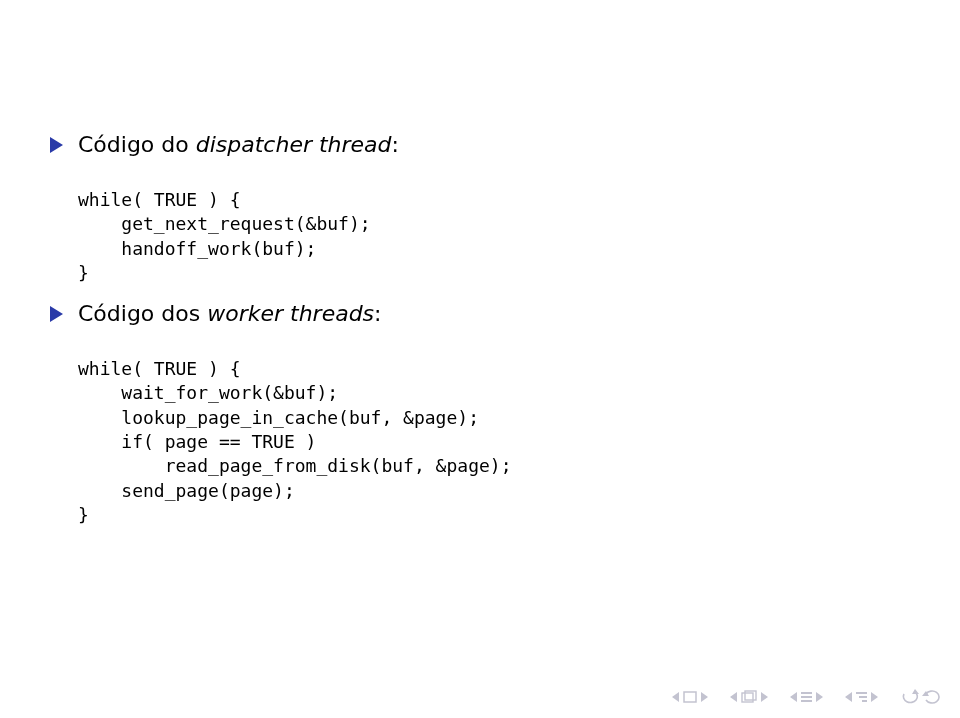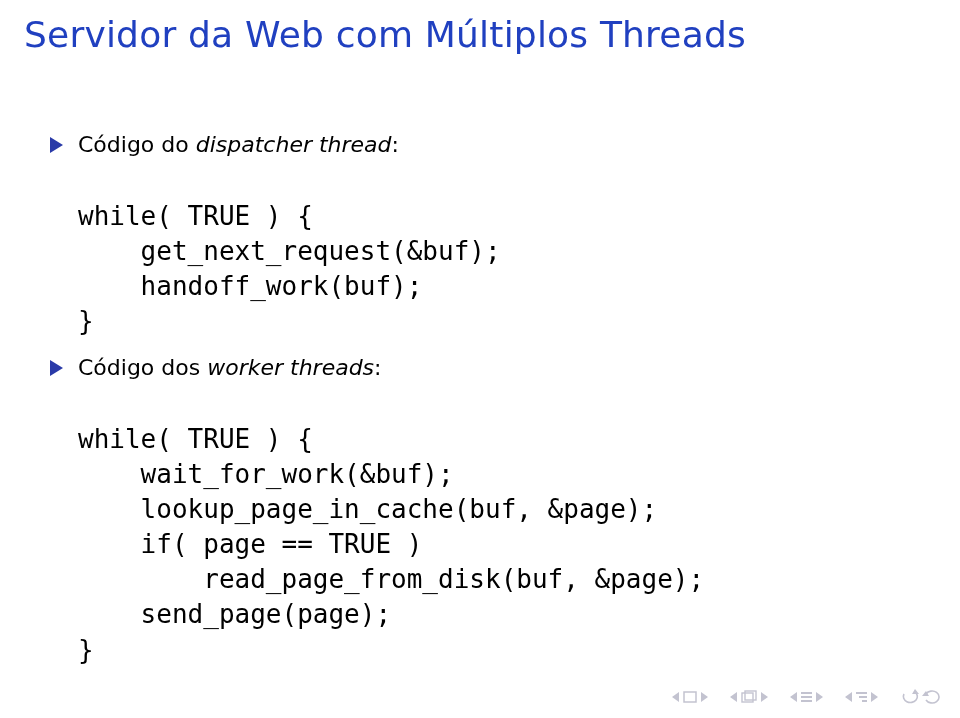--- a/index.html
+++ b/index.html
@@ -50,21 +50,21 @@
   .item-text {
     font-size: 22px;
     color: #000000;
     line-height: 1.35;
   }
   .emph {
     font-style: italic;
   }
   .code {
     font-family: "DejaVu Sans Mono", "Courier New", monospace;
-    font-size: 26px;
+    font-size: 18px;
     color: #000000;
     white-space: pre;
     line-height: 1.35;
     margin: 4px 0 14px 0;
   }
   .indent1 { padding-left: 0px; }
 
   
   .nav {
     position: absolute;
@@ -109,21 +109,20 @@
     width:18px; height:16px; position:relative;
   }
   .nav-back svg { position:absolute; top:0; left:0; }
   .nav-reload svg { display:block; }
 </style>
 </head>
 <body>
 
 <div class="slide">
 
-  <div class="title">Servidor da Web com Múltiplos Threads</div>
 
   <div class="content">
 
     <div class="item-row">
       <div class="tri"></div>
       <span class="item-text">
         <span>Código do </span><span class="emph">dispatcher thread</span><span>:</span>
       </span>
     </div>
     <div class="code">

